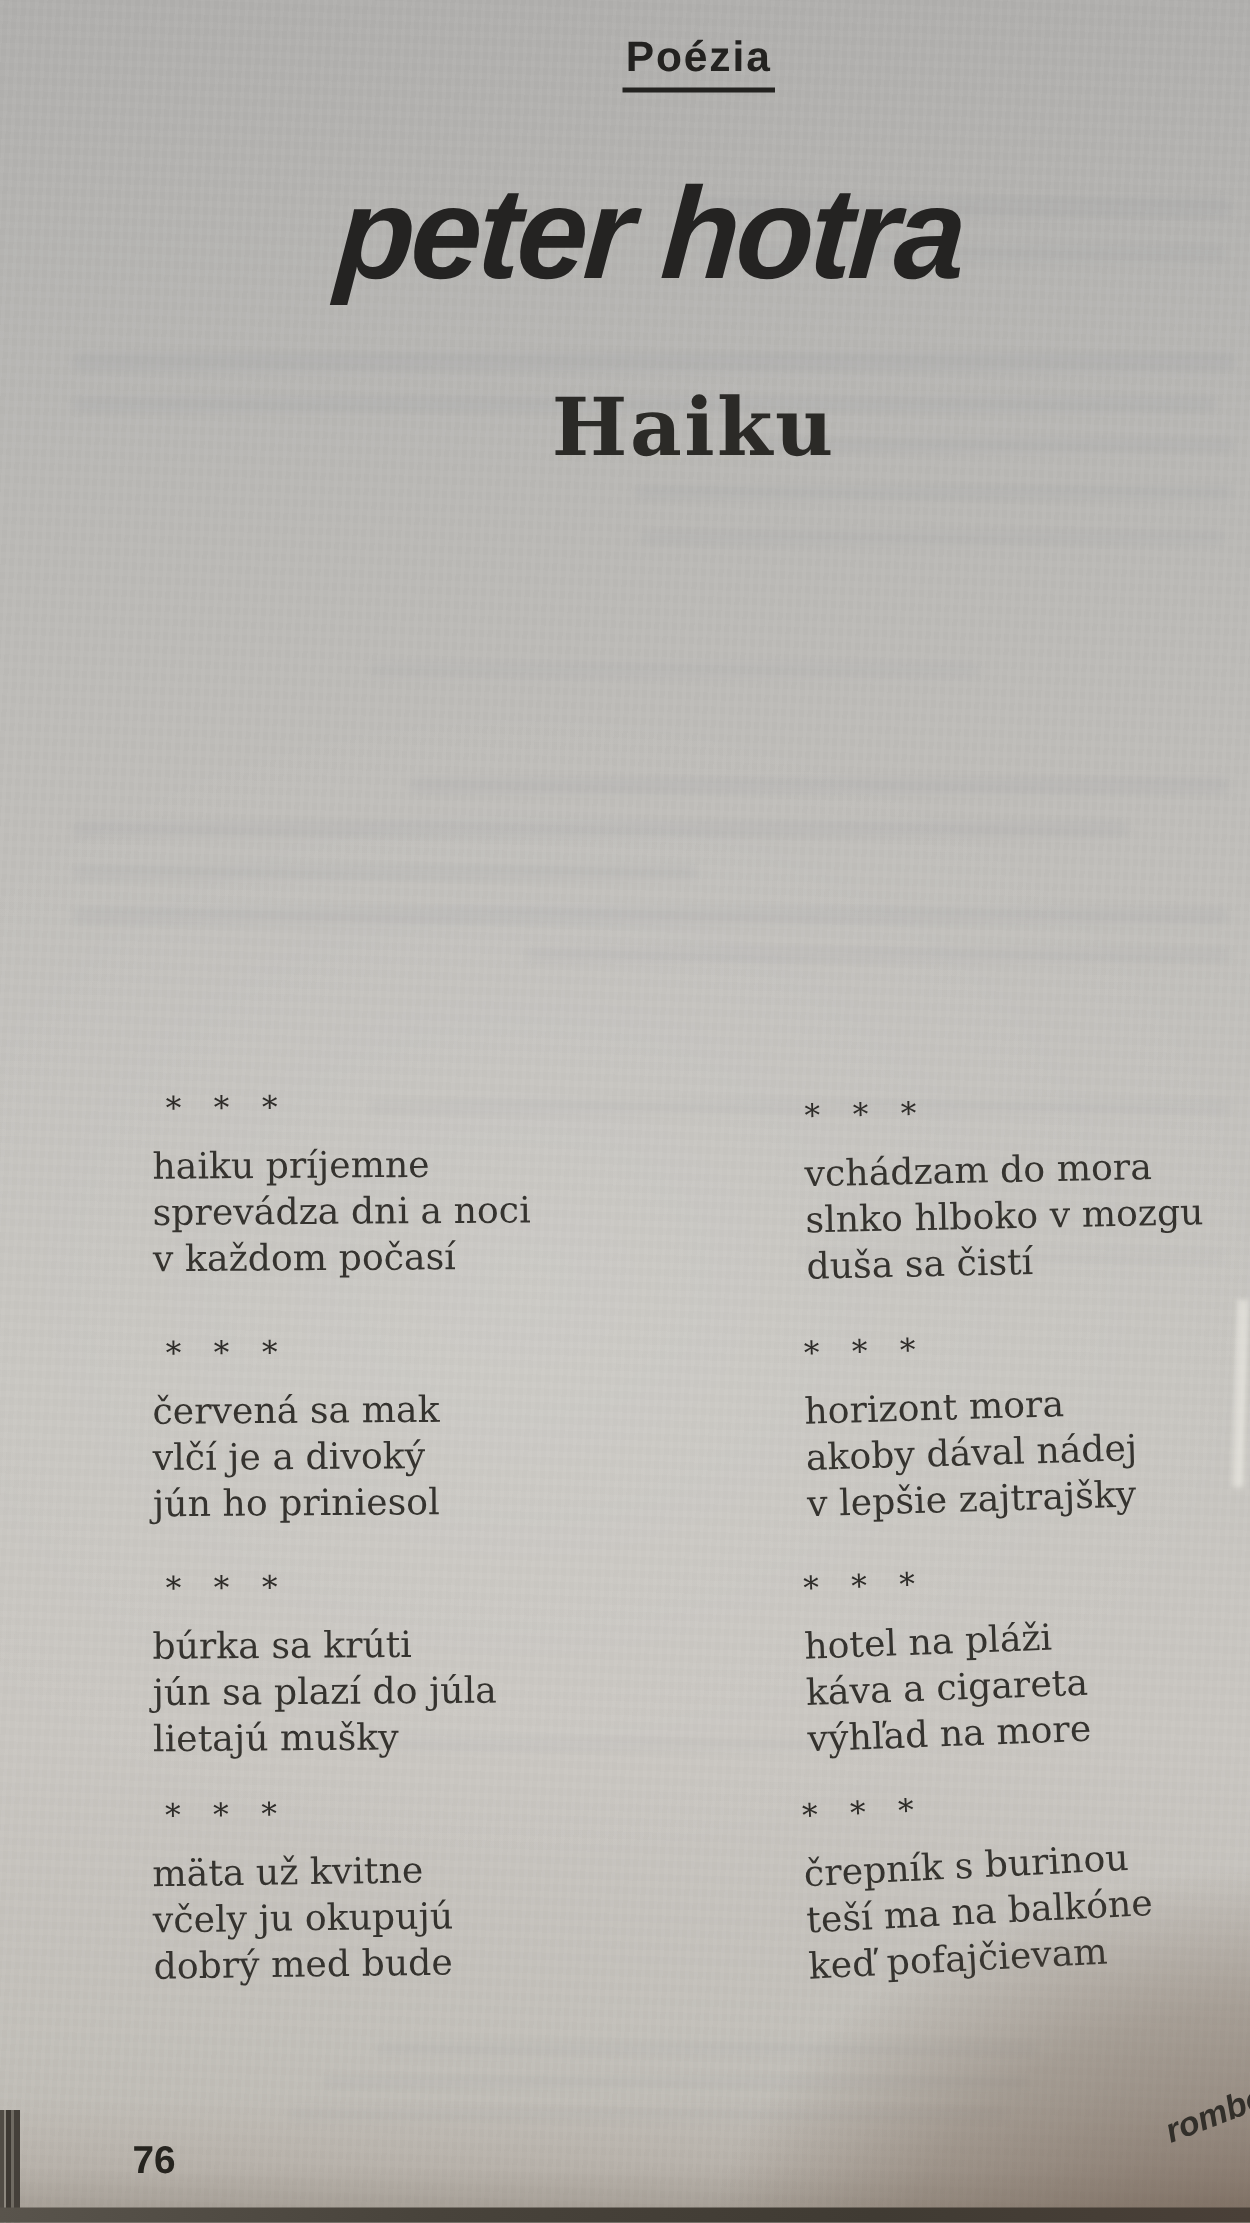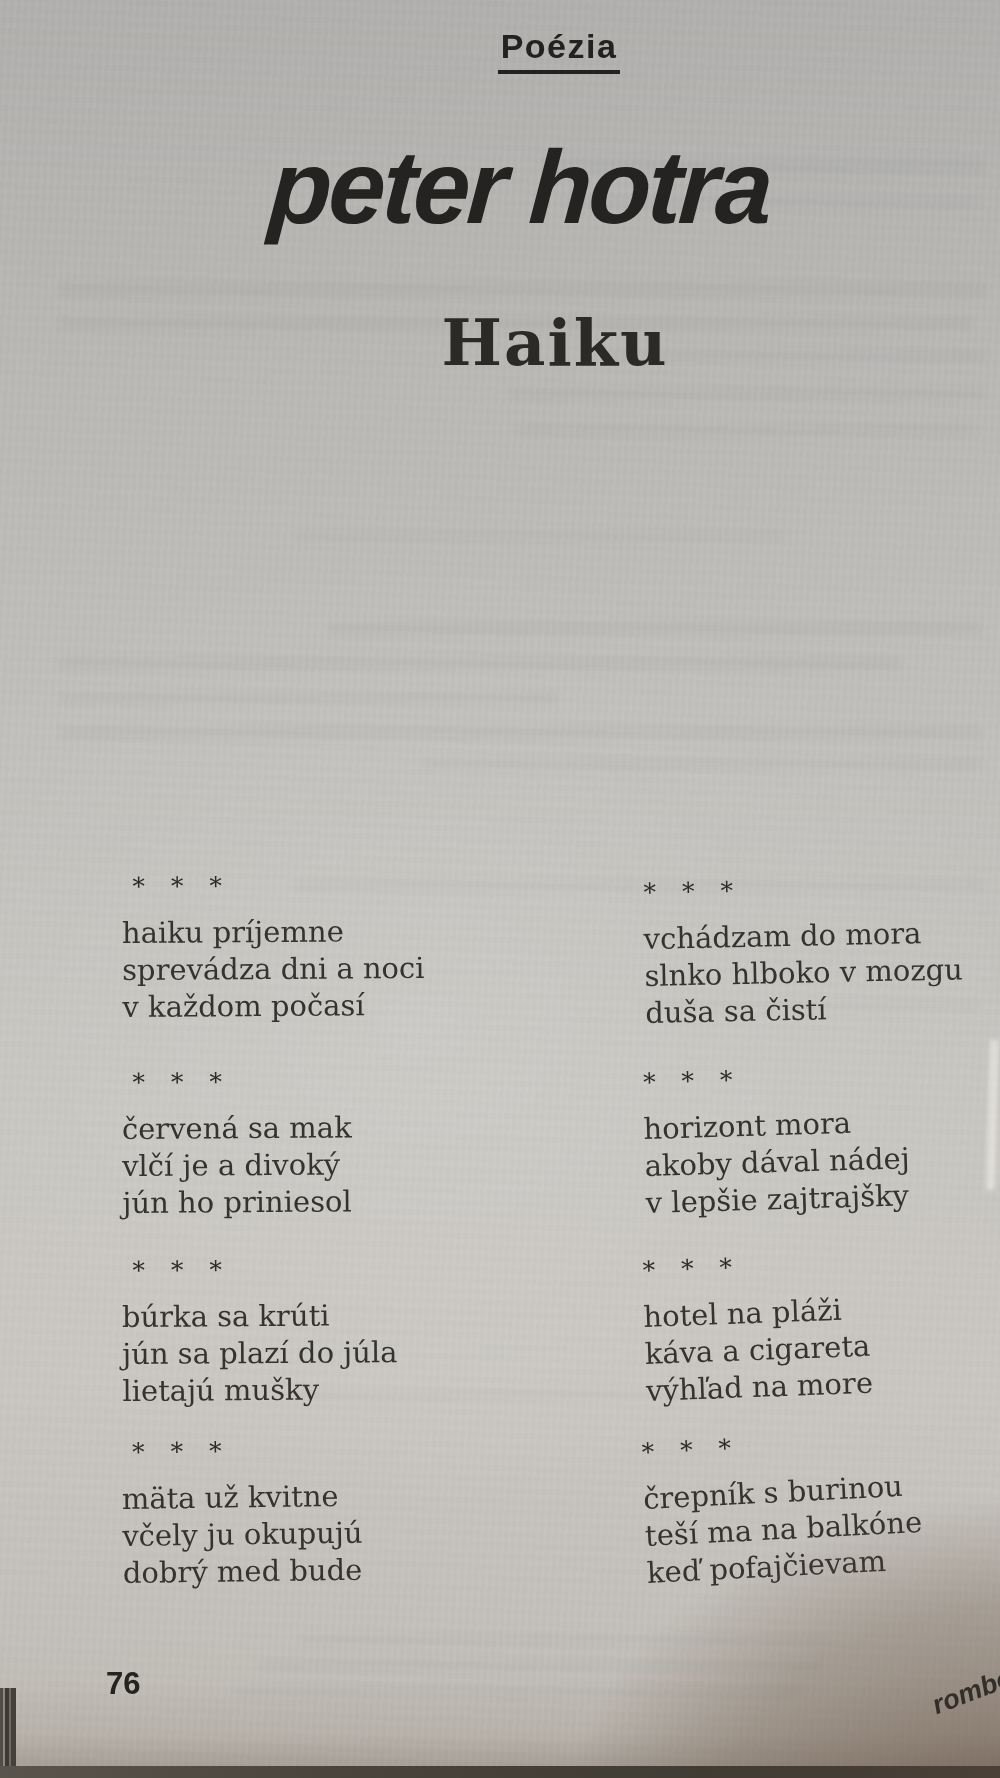--- a/index.html
+++ b/index.html
@@ -48,21 +48,21 @@
     margin:0 0 13px 11px;color:#2e2c29;
   }
   .haiku.right-col .stars{margin-left:1px;}
   .haiku p{margin:0;font-size:29px;line-height:37px;color:#35332f;}
   .r-tilt1{transform:rotate(-1.2deg);transform-origin:0 50%;}
   .r-tilt2{transform:rotate(-1.7deg);transform-origin:0 50%;}
   .r-tilt3{transform:rotate(-2.1deg);transform-origin:0 50%;}
   .r-tilt4{transform:rotate(-2.9deg);transform-origin:0 50%;}
   .l-tilt{transform:rotate(-0.4deg);transform-origin:0 50%;}
   .page-number{
-    position:absolute;left:106px;top:1666px;
+    position:absolute;left:106px;top:1710px;
     font-family:"Liberation Sans", sans-serif;font-weight:bold;
     font-size:31px;color:#26241f;
   }
   .journal{
     position:absolute;left:928px;top:1692px;width:140px;
     font-family:"Liberation Sans", sans-serif;font-weight:bold;font-style:italic;
     font-size:27px;color:#322f2a;
     transform:rotate(-21deg);transform-origin:0 0;
   }
   .right-streak{

